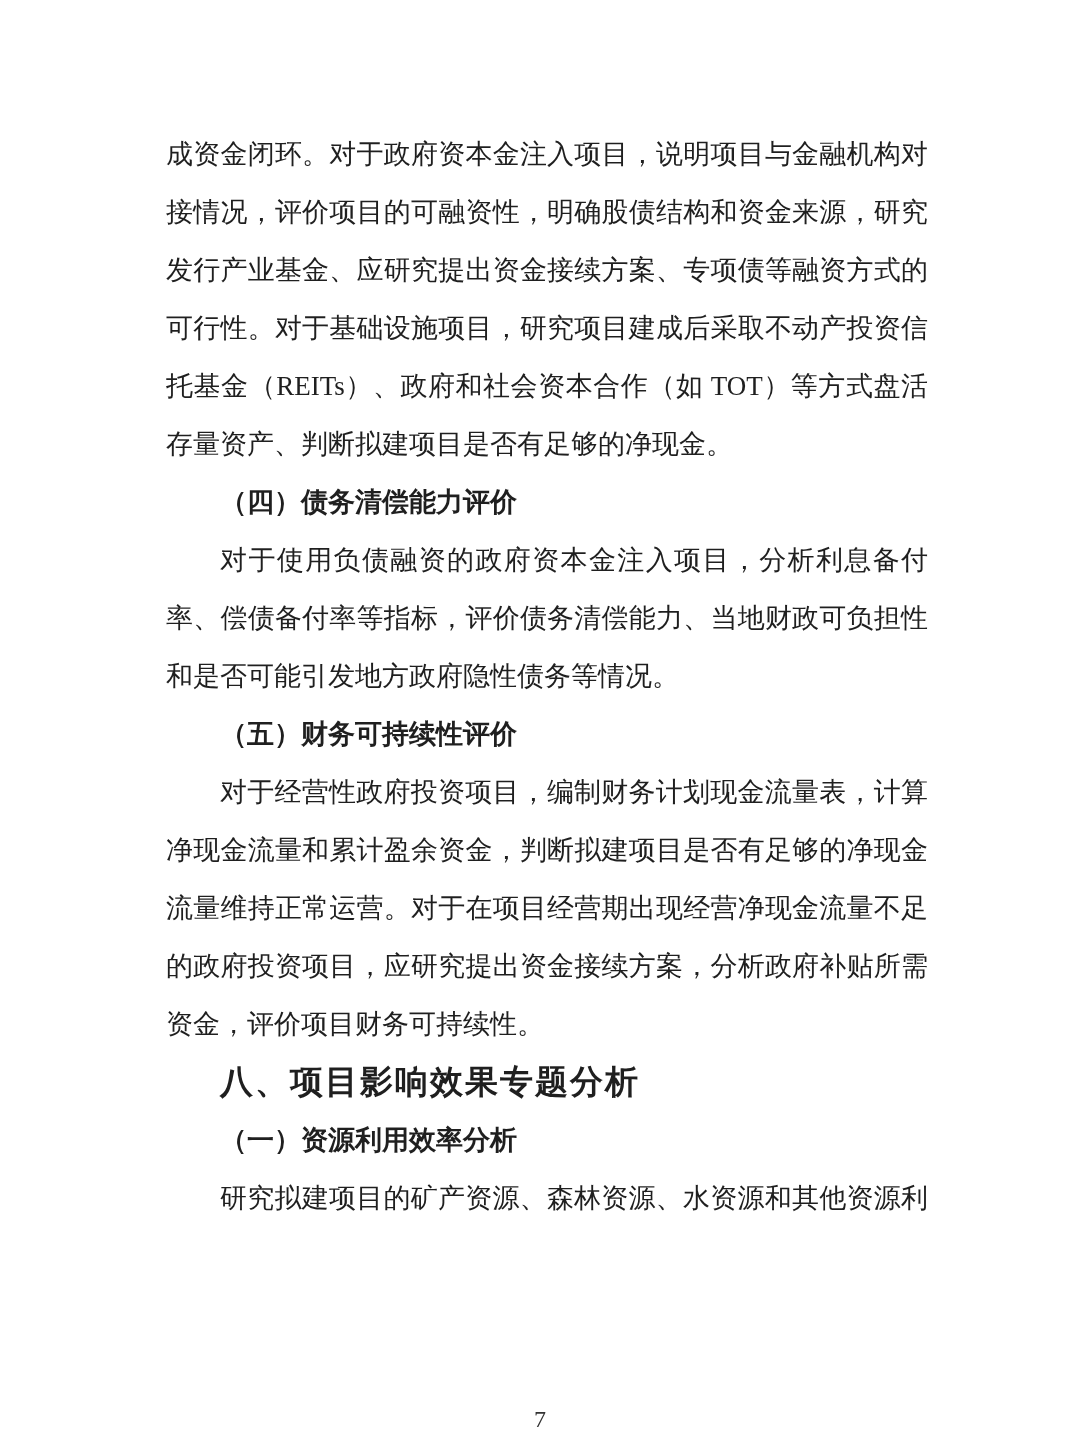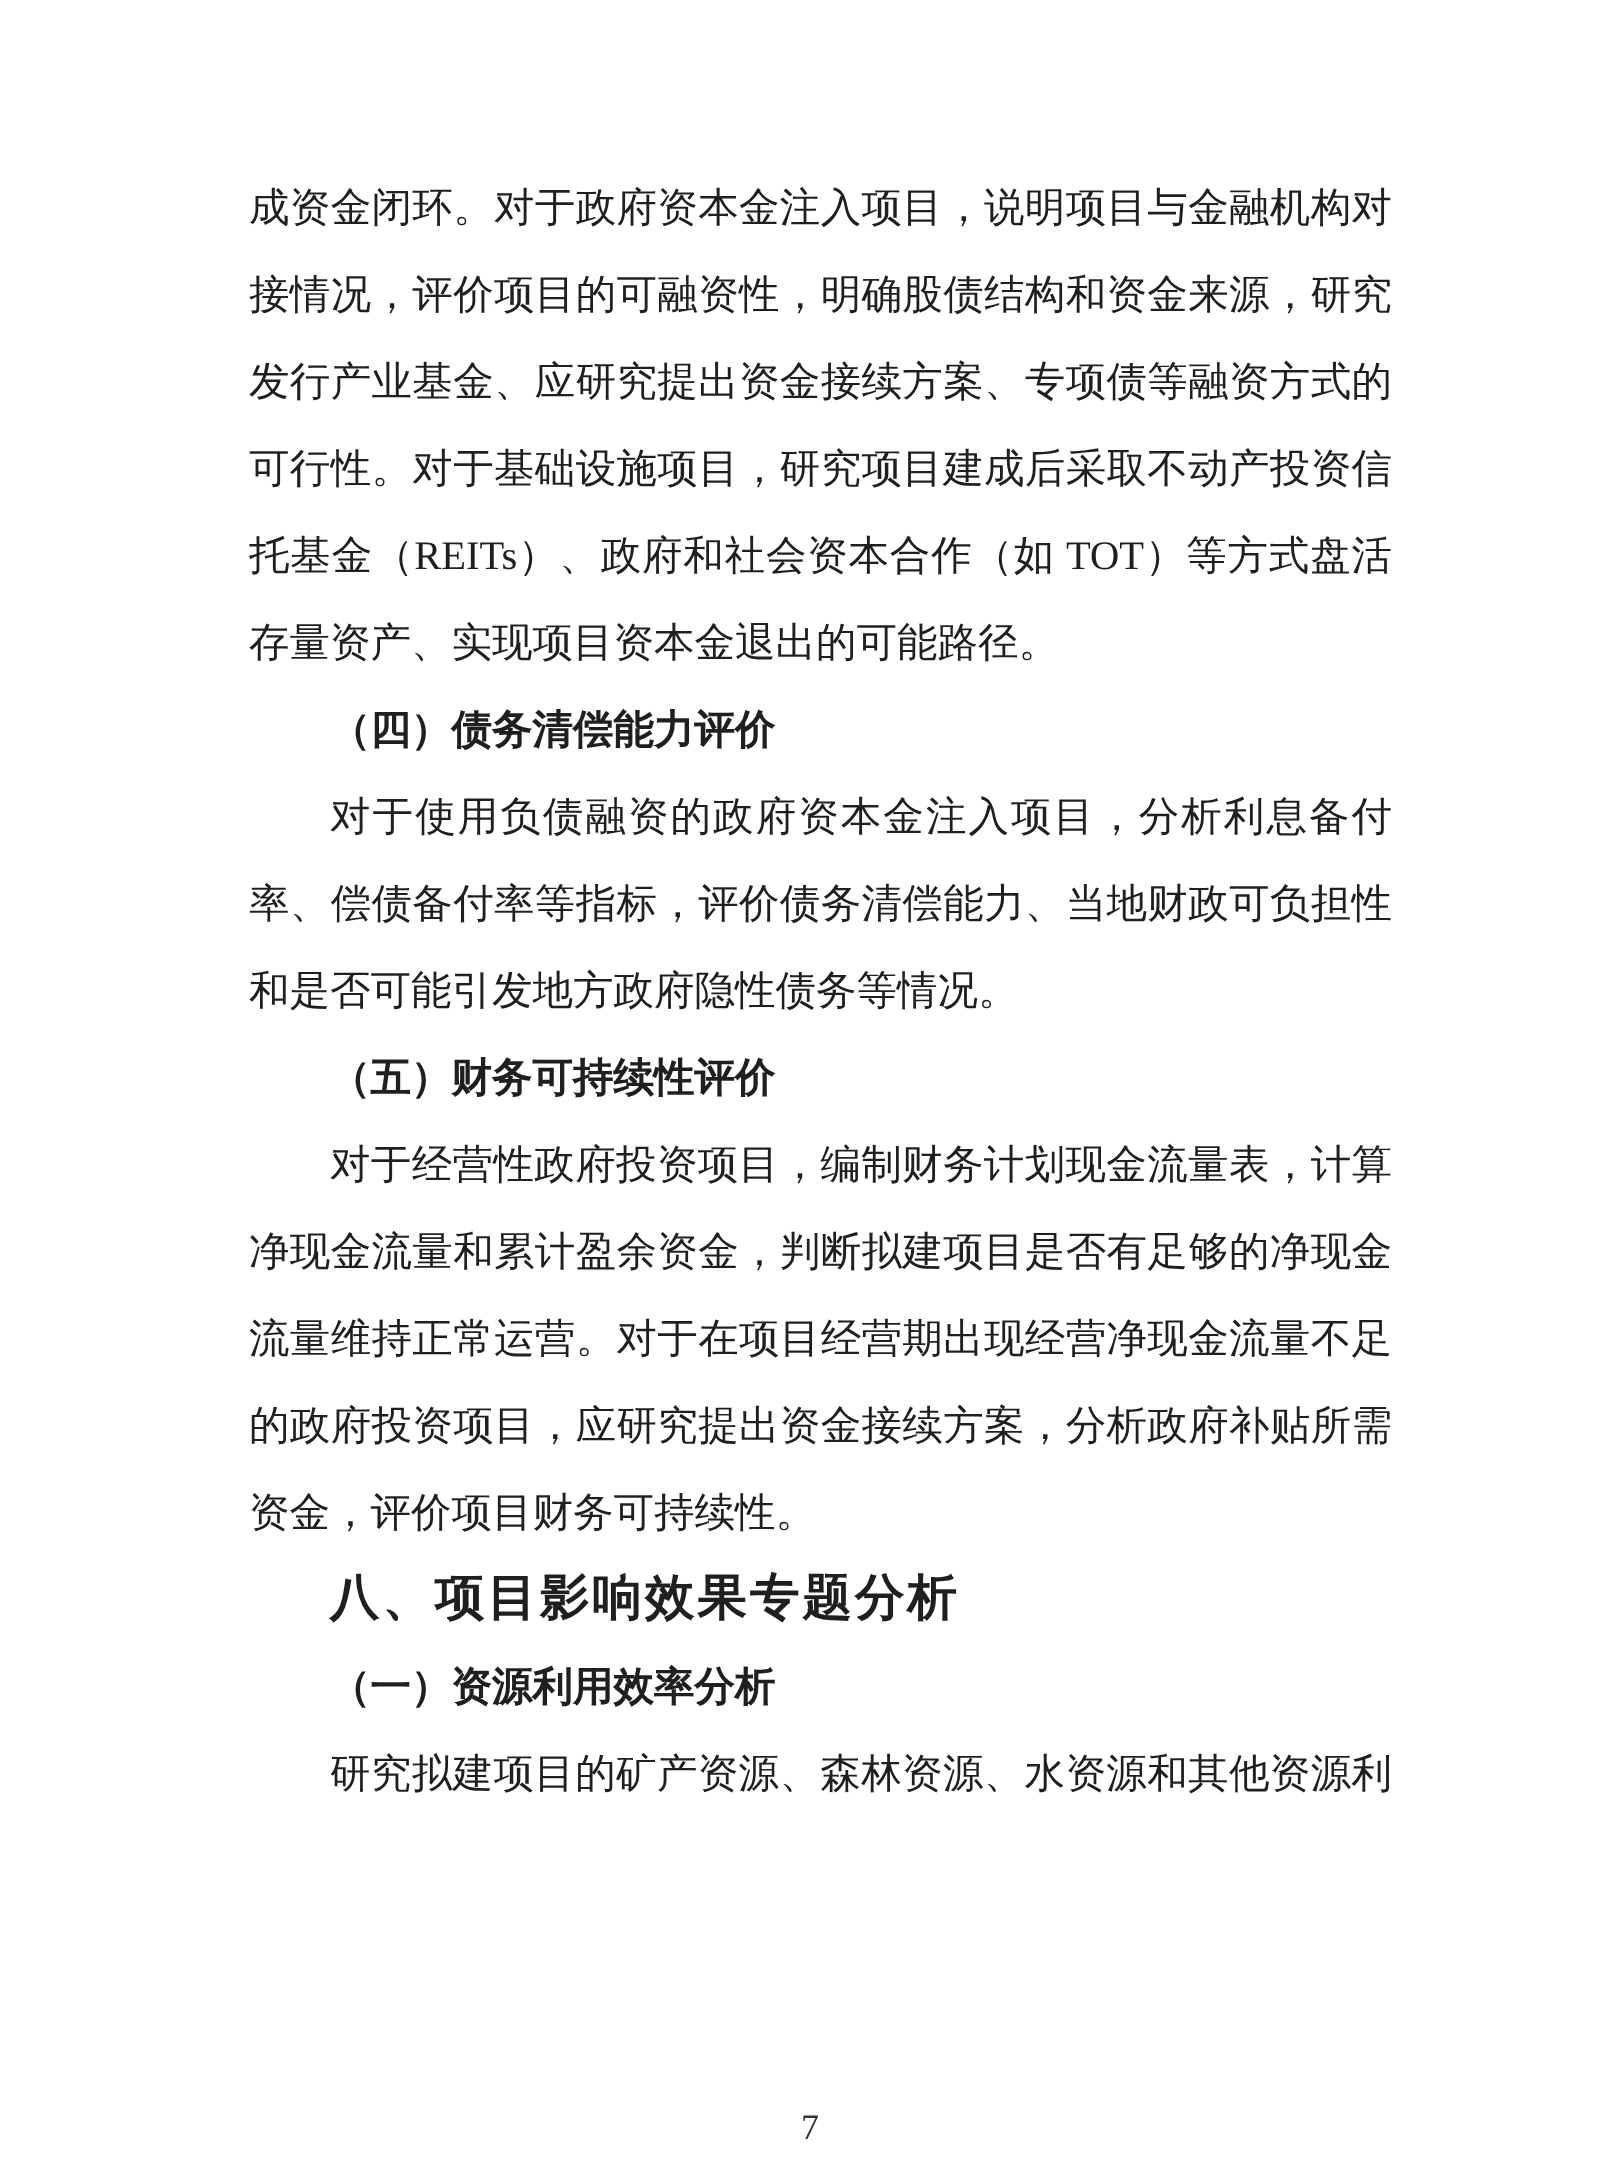--- a/index.html
+++ b/index.html
@@ -13,21 +13,21 @@
   .page {
     position: relative;
     width: 1080px;
     height: 1442px;
     background: #ffffff;
     overflow: hidden;
   }
   .text-block {
     position: absolute;
     left: 166px;
-    top: 109px;
+    top: 125px;
     width: 762px;
   }
   .line {
     height: 58px;
     line-height: 58px;
     font-size: 27px;
     color: #1f1f1f;
     white-space: normal;
     overflow: hidden;
   }
@@ -68,21 +68,21 @@
 </head>
 <body>
 
 <div class="page">
   <div class="text-block">
     <div class="line justify">成资金闭环。对于政府资本金注入项目，说明项目与金融机构对</div>
     <div class="line justify">接情况，评价项目的可融资性，明确股债结构和资金来源，研究</div>
     <div class="line justify">发行产业基金、应研究提出资金接续方案、专项债等融资方式的</div>
     <div class="line justify">可行性。对于基础设施项目，研究项目建成后采取不动产投资信</div>
     <div class="line justify">托基金（REITs）、政府和社会资本合作（如 TOT）等方式盘活</div>
-    <div class="line">存量资产、实现项目资本金退出的可能路径。</div>
+    <div class="line">存量资产、判断拟建项目是否有足够的净现金。</div>
     <div class="line h-sub">（四）债务清偿能力评价</div>
     <div class="line justify indent">对于使用负债融资的政府资本金注入项目，分析利息备付</div>
     <div class="line justify">率、偿债备付率等指标，评价债务清偿能力、当地财政可负担性</div>
     <div class="line">和是否可能引发地方政府隐性债务等情况。</div>
     <div class="line h-sub">（五）财务可持续性评价</div>
     <div class="line justify indent">对于经营性政府投资项目，编制财务计划现金流量表，计算</div>
     <div class="line justify">净现金流量和累计盈余资金，判断拟建项目是否有足够的净现金</div>
     <div class="line justify">流量维持正常运营。对于在项目经营期出现经营净现金流量不足</div>
     <div class="line justify">的政府投资项目，应研究提出资金接续方案，分析政府补贴所需</div>
     <div class="line">资金，评价项目财务可持续性。</div>

